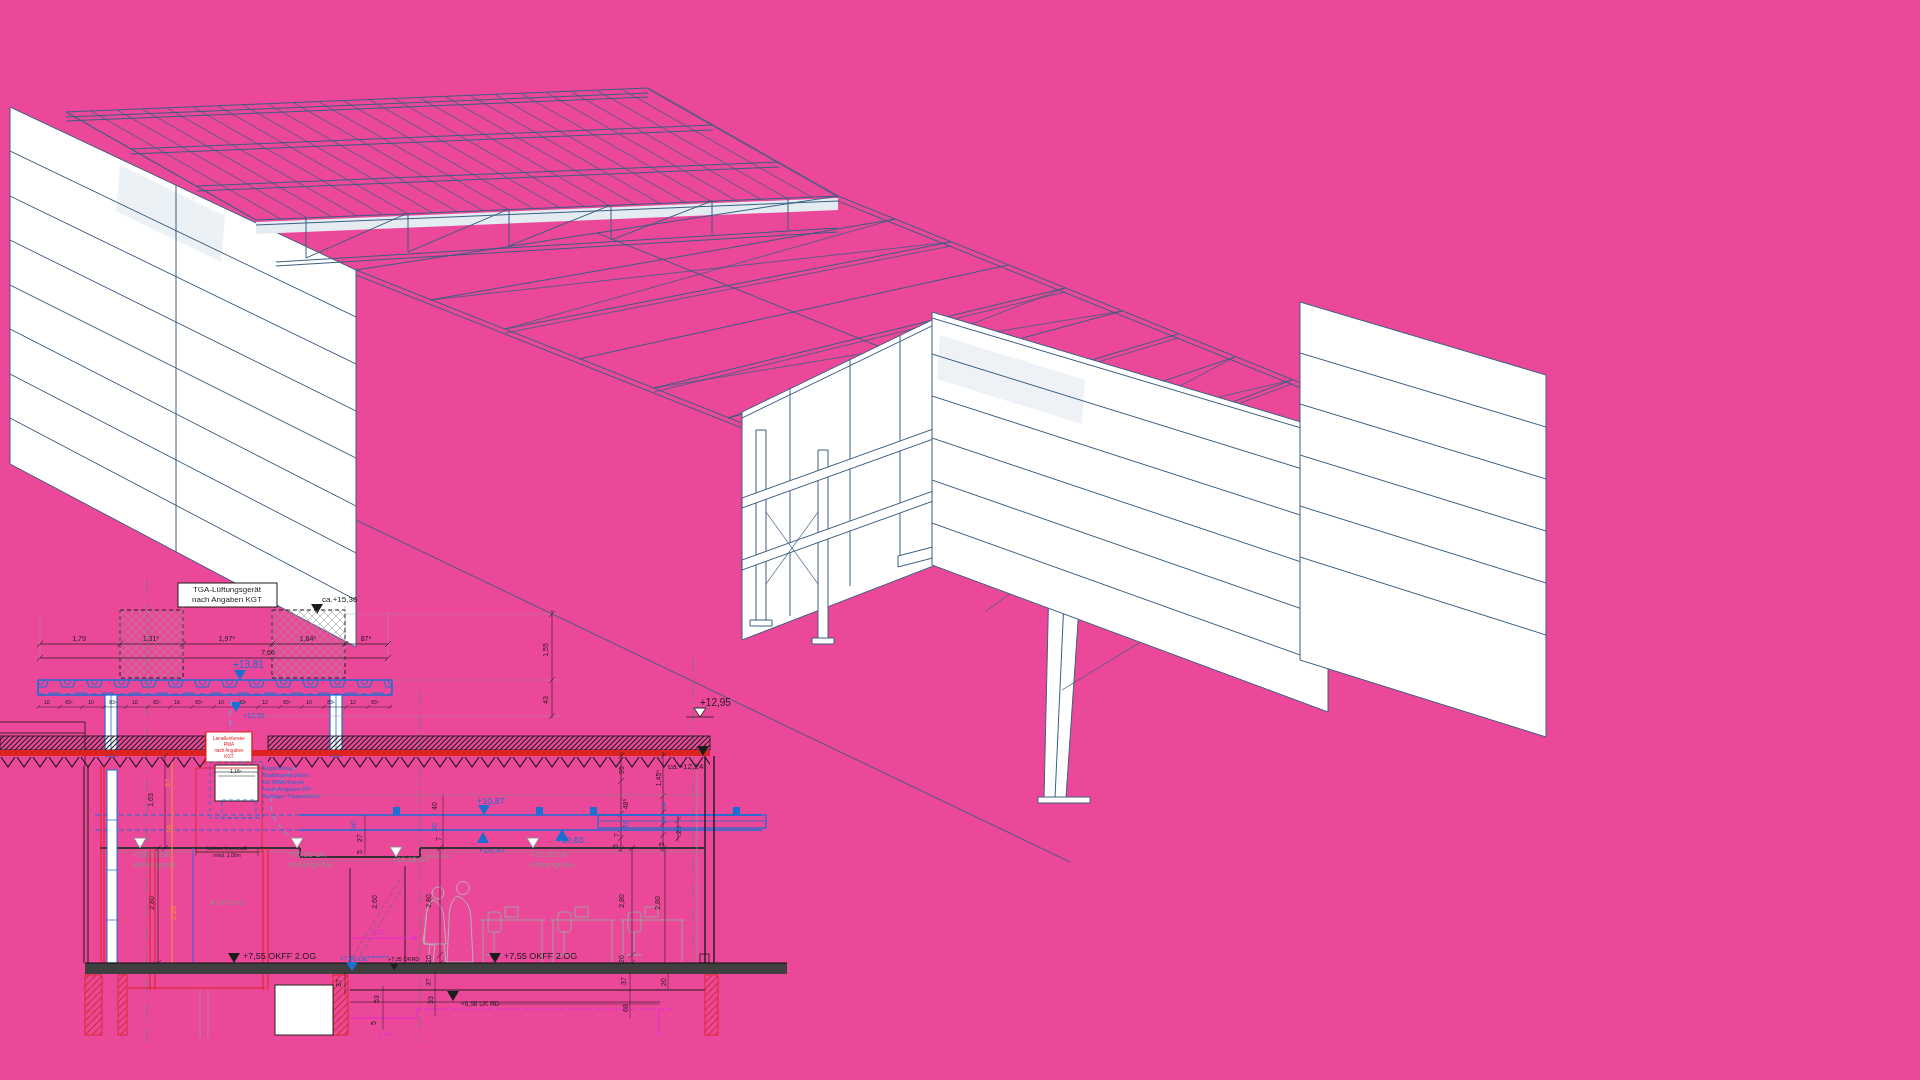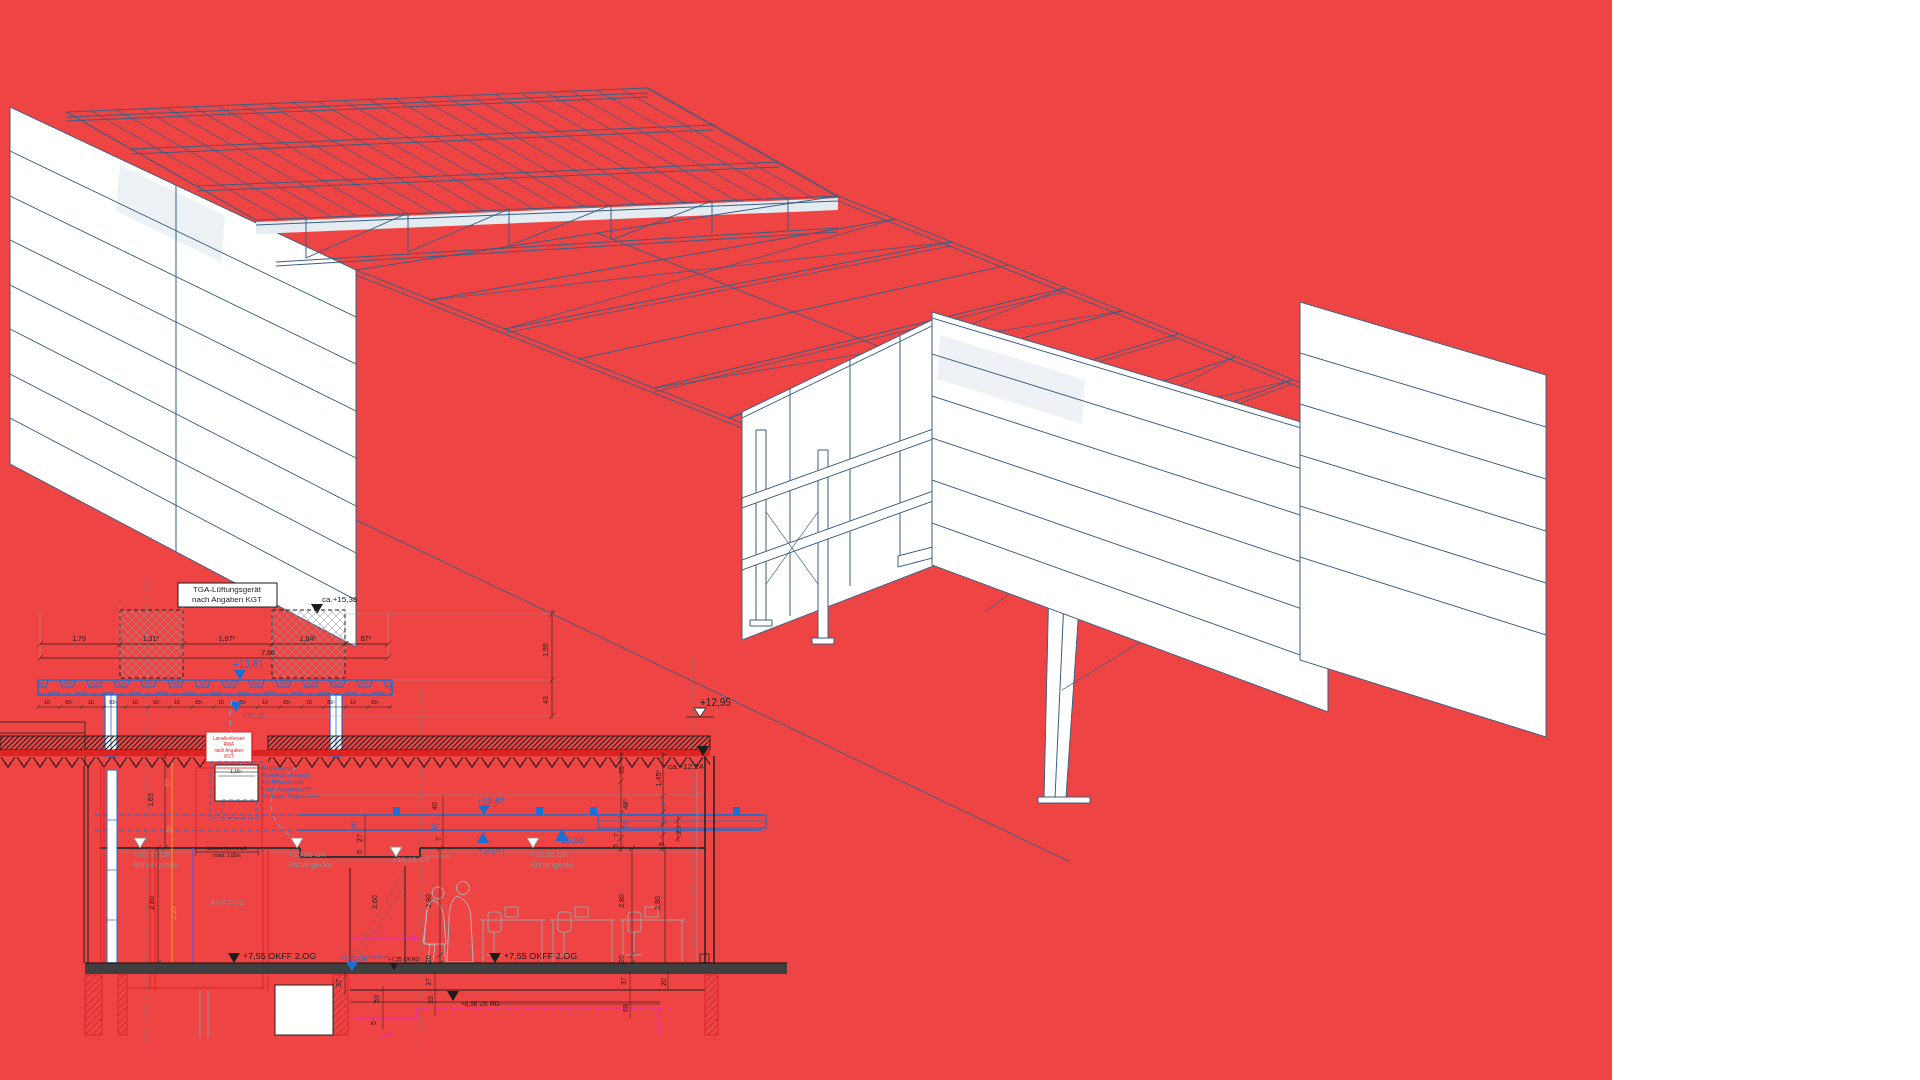--- a/index.html
+++ b/index.html
@@ -1,16 +1,16 @@
 <!DOCTYPE html>
 <html><head>
 <meta charset="utf-8">
 <style>
   html,body{margin:0;padding:0;background:#ffffff;}
-  .canvas{position:relative;width:1612px;height:1080px;background:#ef4444;overflow:hidden;
+  .canvas{position:relative;width:1920px;height:1080px;background:#ec4899;overflow:hidden;
           font-family:"Liberation Sans", sans-serif;}
   svg{position:absolute;left:0;top:0;}
   text{font-family:"Liberation Sans", sans-serif;}
   .t-dim{font-size:7px;fill:#1c1c1c;}
   .t-dim-s{font-size:5px;fill:#1c1c1c;}
   .t-dim-xs{font-size:4.5px;fill:#444;}
   .t-lab{font-size:8px;fill:#1c1c1c;}
   .t-lev{font-size:10px;fill:#1c1c1c;}
   .t-lev-b{font-size:10px;fill:#1a6fd4;}
   .t-lev-b2{font-size:9px;fill:#1a6fd4;}

